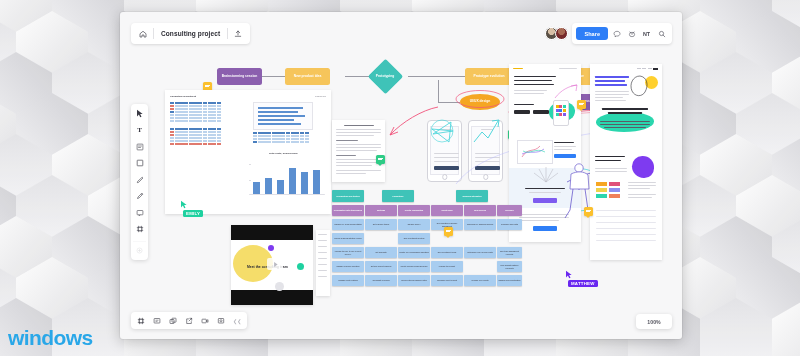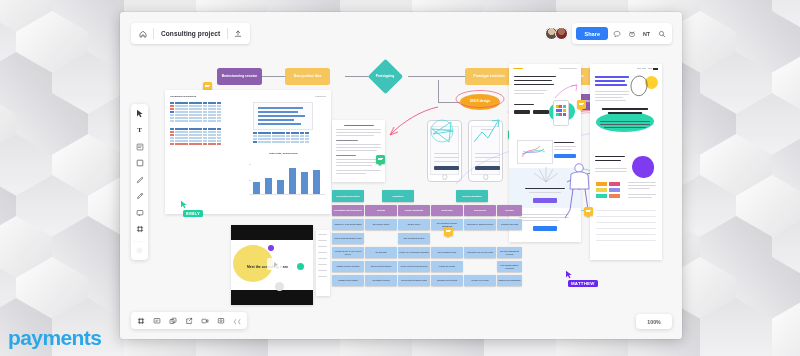--- a/index.html
+++ b/index.html
@@ -271,21 +271,21 @@
       <use href="#hex" x="484" y="298" fill="url(#hg3)"></use>
       <use href="#hex" x="556" y="298" fill="url(#hg1)"></use>
       <use href="#hex" x="628" y="298" fill="url(#hg2)"></use>
       <use href="#hex" x="700" y="298" fill="url(#hg3)"></use>
       <use href="#hex" x="772" y="298" fill="url(#hg1)"></use>
     </g>
   </svg>
 </div>
 
 <div class="watermark">
-  <div class="wm1">payments</div>
+  <div class="wm1">windows</div>
 </div>
 
 <div id="app-window">
 
   <div id="canvas">
 
     <div>
       <div class="fc-line" style="left:140px;top:64px;width:25px;height:.6px;"></div>
       <div class="fc-line" style="left:225px;top:64px;width:25px;height:.6px;"></div>
       <div class="fc-line" style="left:288px;top:64px;width:58px;height:.6px;"></div>

